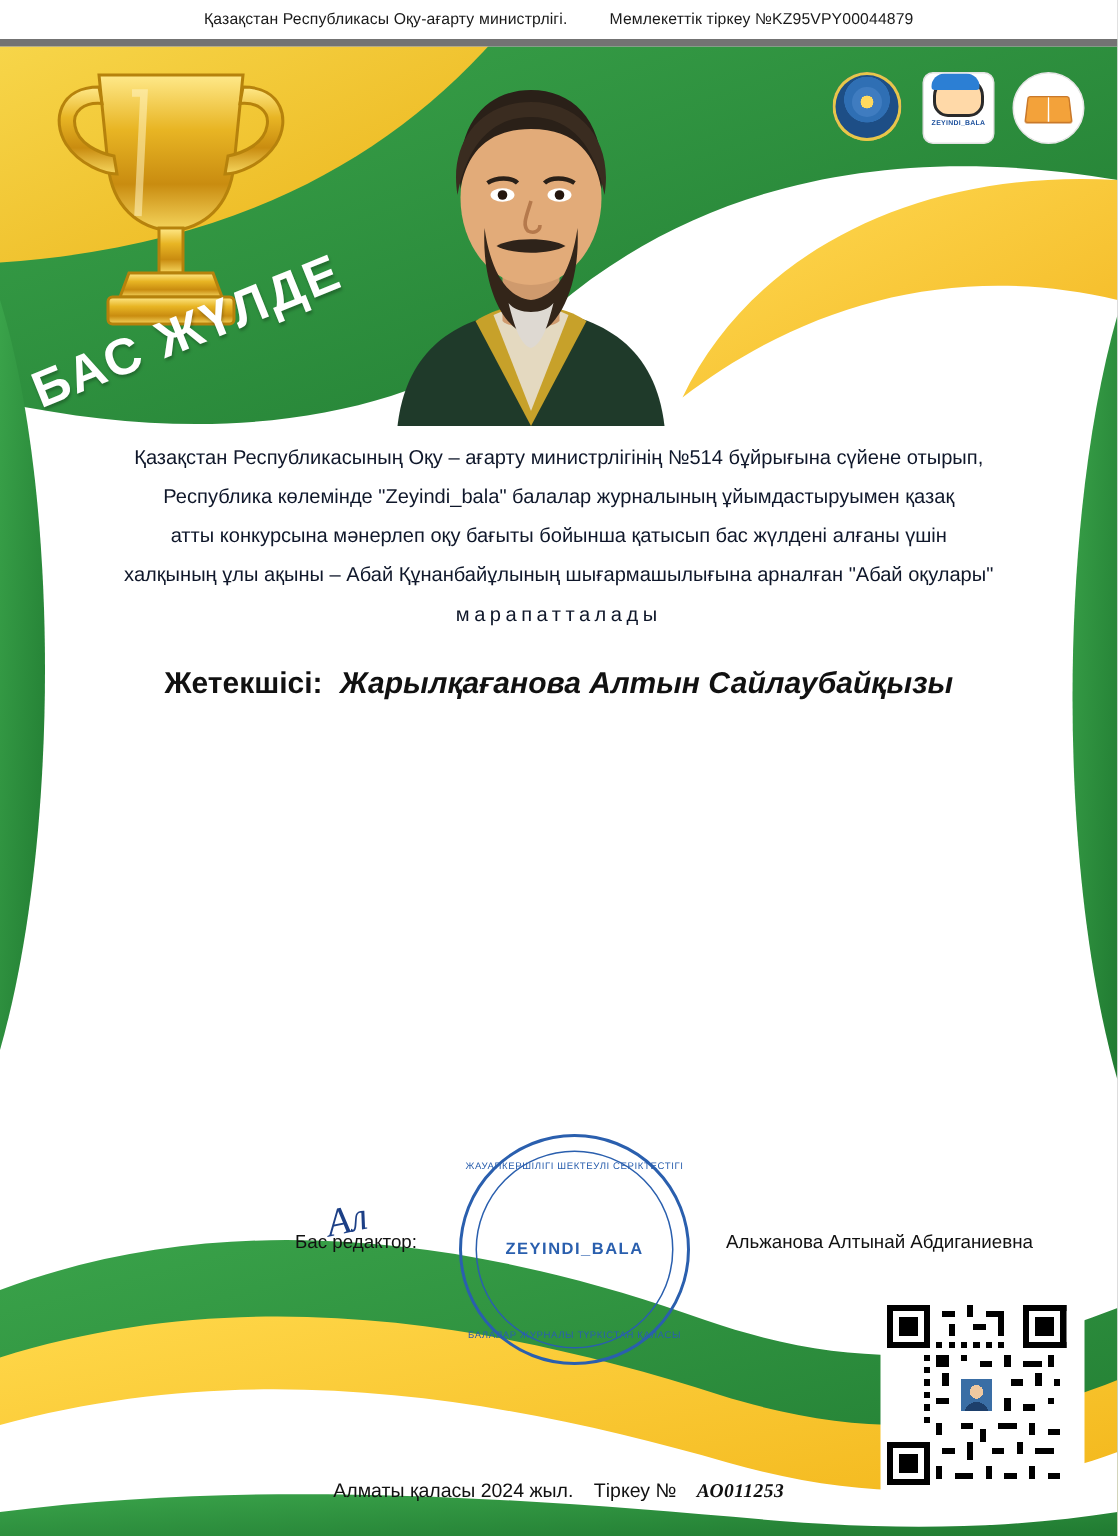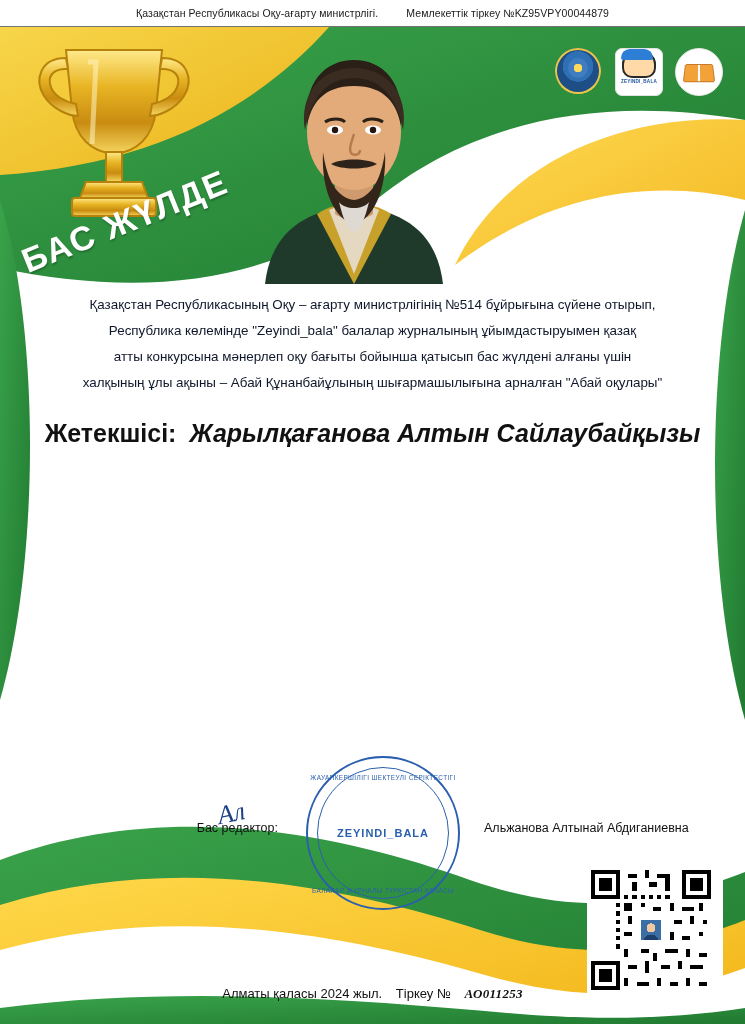--- a/index.html
+++ b/index.html
@@ -15,21 +15,21 @@
     overflow: hidden;
     font-family: "Liberation Sans", sans-serif;
   }
 
   
   .header-strip {
     position: absolute;
     top: 0; left: 0; right: 0;
     height: 26px;
     background: #ffffff;
-    border-bottom: 1px solid #737373;
+    border-bottom: 5px solid #737373;
     display: flex;
     align-items: center;
     justify-content: center;
     gap: 28px;
     font-size: 10.5px;
     color: #1a1a1a;
     letter-spacing: .1px;
     z-index: 40;
   }
 
@@ -133,21 +133,21 @@
   .body-text {
     margin: 22px auto 0;
     width: 640px;
     font-size: 13.4px;
     line-height: 1.95;
     color: #0f172a;
   }
   .body-text .spaced { letter-spacing: 3px; }
   .supervisor {
     margin-top: 22px;
-    font-size: 25px;
+    font-size: 20px;
     font-weight: bold;
     color: #111111;
   }
   .supervisor .role { margin-right: 6px; }
   .supervisor .name { font-style: italic; }
 
   
   .sign-row {
     position: absolute;
     top: 778px; left: 0; right: 0;
@@ -332,20 +332,21 @@
     </svg>
   </div>
 
   <div class="content">
 
     <div class="body-text">
       <div>Қазақстан Республикасының Оқу – ағарту министрлігінің №514 бұйрығына сүйене отырып,</div>
       <div>Республика көлемінде "Zeyindi_bala" балалар журналының ұйымдастыруымен қазақ</div>
       <div>атты конкурсына мәнерлеп оқу бағыты бойынша қатысып бас жүлдені алғаны үшін</div>
       <div>халқының ұлы ақыны – Абай Құнанбайұлының шығармашылығына арналған "Абай оқулары"</div>
+      <div class="spaced">марапатталады</div>
     </div>
 
     <div class="supervisor">
       <span class="role">Жетекшісі:</span>
       <span class="name">Жарылқағанова Алтын Сайлаубайқызы</span>
     </div>
   </div>
 
   <div class="sign-row">
     <div class="sign-left">Бас редактор:</div>

